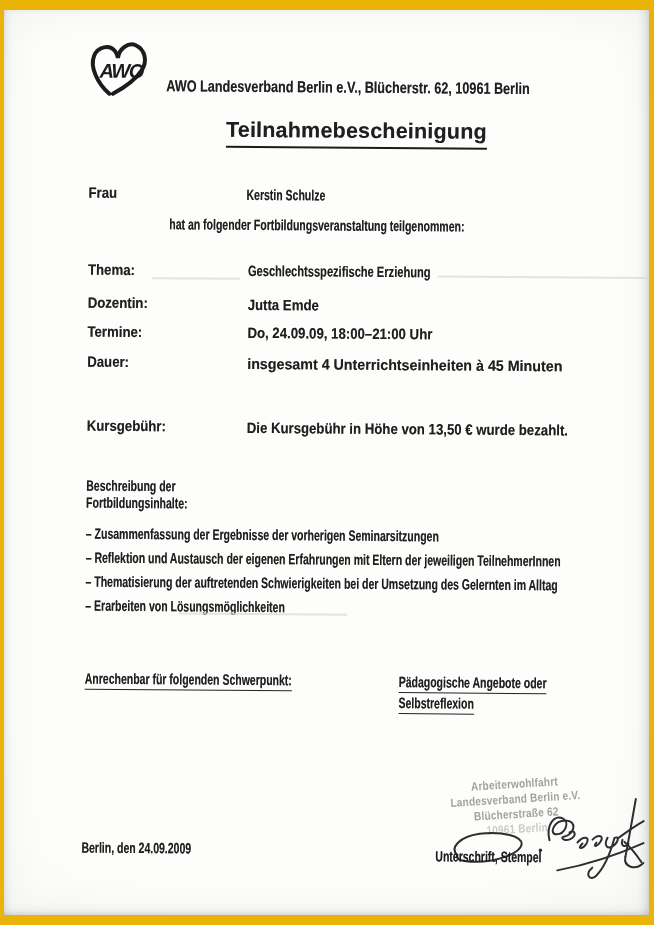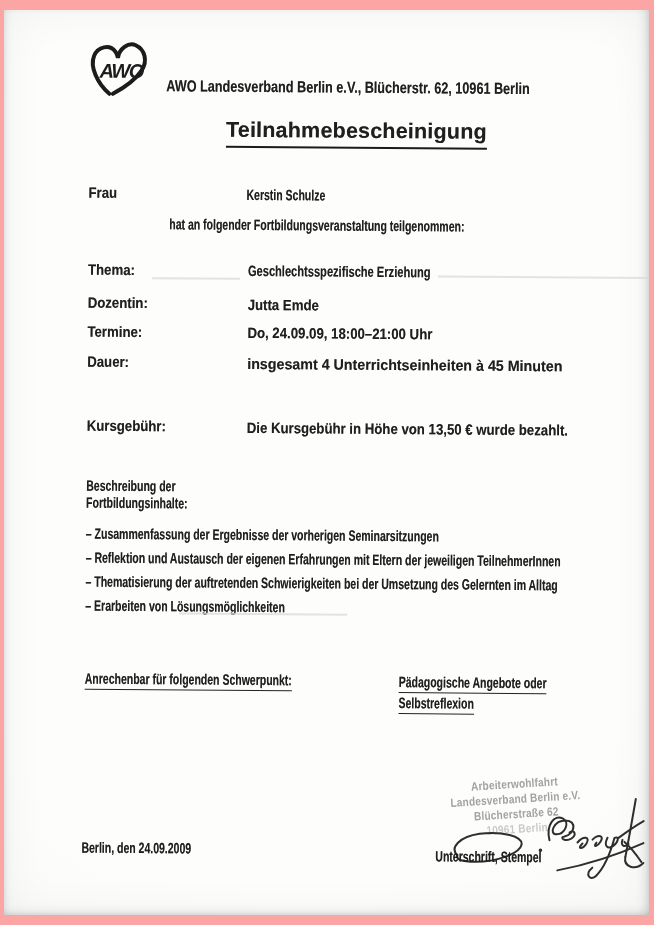--- a/index.html
+++ b/index.html
@@ -1,18 +1,18 @@
 <!DOCTYPE html>
 <html><head>
 <meta charset="utf-8">
 <style>
   html,body { margin:0; padding:0; background:#2a2a2a; }
   .stage {
     position:relative; width:654px; height:925px;
-    background:#fca5a5; overflow:hidden;
+    background:#eab308; overflow:hidden;
     font-family:"Liberation Sans","DejaVu Sans",sans-serif;
   }
   .paper {
     position:absolute; left:4px; top:10px; width:645px; height:905px;
     background:radial-gradient(115% 95% at 48% 45%, #fdfdfc 55%, #f6f6f4 100%);
     box-shadow: inset 0 0 45px rgba(0,0,0,0.05),
                 inset -8px 0 14px -10px rgba(0,0,0,0.30),
                 inset 6px 0 12px -9px rgba(0,0,0,0.22),
                 inset 0 -7px 12px -9px rgba(0,0,0,0.25);
   }

